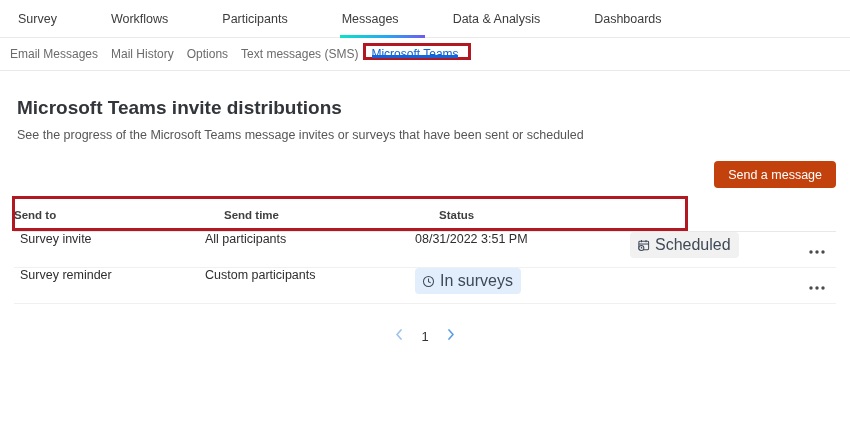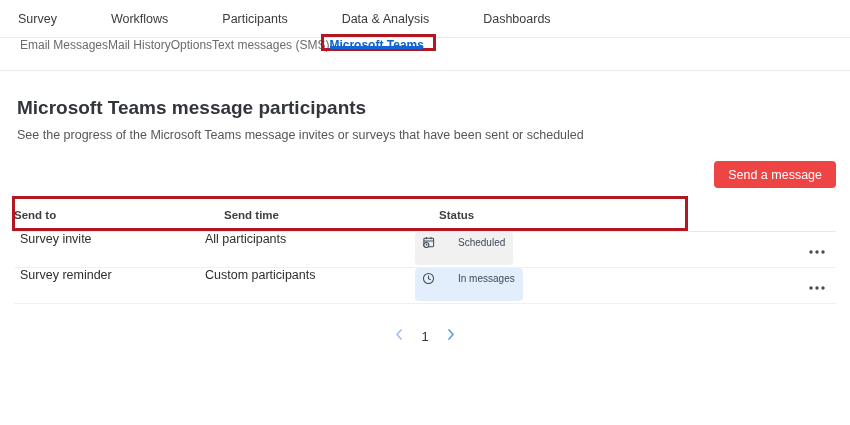--- a/index.html
+++ b/index.html
@@ -16,42 +16,42 @@
   .top-nav-item{
     display:flex;align-items:center;font-size:12.5px;color:#3c3c3c;
     cursor:pointer;position:relative;white-space:nowrap;
   }
   .top-nav-item.active::after{
     content:"";position:absolute;left:-2px;width:85px;height:3px;bottom:-1px;
     background:linear-gradient(90deg,#0be3c6 0%,#27a7f2 55%,#6f5af0 100%);
   }
   
   .sub-nav{
-    display:flex;align-items:flex-start;height:32px;
-    padding-left:20px;border-bottom:1px solid #eaeaea;background:#fff;
+    display:flex;align-items:center;gap:13px;height:32px;
+    padding-left:10px;border-bottom:1px solid #eaeaea;background:#fff;
   }
   .sub-nav-item{
     display:flex;align-items:center;font-size:12px;color:#6b6b6b;
     cursor:pointer;position:relative;white-space:nowrap;
   }
-  .sub-nav-item.active{color:#0b63ce;font-weight:bold;}
+  .sub-nav-item.active{color:#0b63ce;font-weight:normal;}
   .sub-nav-item.active::after{
     content:"";position:absolute;left:1px;right:1px;bottom:3px;height:3px;background:#1565d8;
   }
   .tab-annotation{
     position:absolute;top:-4px;bottom:1px;left:-8px;right:-12px;
     border:3px solid #b11822;pointer-events:none;
   }
   
   .main{padding:0 14px;}
   .page-title{margin:26px 0 0 3px;font-size:19px;font-weight:600;color:#32363b;}
   .page-subtitle{margin:9px 0 0 3px;font-size:12.5px;color:#565656;}
   .toolbar{display:flex;justify-content:flex-end;margin-top:19px;}
   .send-btn{
-    height:27px;padding:0 14px;background:#ef4444;color:#ffffff;border:none;
+    height:27px;padding:0 14px;background:#c2410c;color:#ffffff;border:none;
     border-radius:4px;font-size:12.5px;font-family:inherit;cursor:pointer;
     display:flex;align-items:center;
   }
   
   .table-wrap{position:relative;margin-top:10px;}
   .header-annotation{
     position:absolute;top:-2px;left:-2px;width:676px;height:35px;
     border:3px solid #b11822;box-sizing:border-box;pointer-events:none;z-index:2;
   }
   .t-header{
@@ -63,22 +63,22 @@
     display:flex;height:35px;
     font-size:12.5px;color:#2e2e2e;border-bottom:1px solid #f0f0f0;
   }
   .cell{box-sizing:border-box;flex:none;}
   .c-type{width:191px;padding-left:6px;}
   .c-sendto{width:210px;}
   .c-sendtime{width:215px;}
   .c-status{width:130px;}
   .c-actions{flex:1;display:flex;justify-content:flex-end;padding-right:9px;}
   .badge{
-    display:inline-flex;align-items:center;gap:23px;
-    padding:4px 8px 16px 7px;border-radius:4px;font-size:10px;color:#3e4a57;
+    display:inline-flex;align-items:center;gap:5px;
+    padding:4px 8px 4px 7px;border-radius:4px;font-size:16px;color:#3e4a57;
   }
   .badge.scheduled{background:#f1f1f1;}
   .badge.in-progress{background:#e2eefb;}
   .badge svg{display:block;}
   .more-btn{
     background:none;border:none;padding:2px;cursor:pointer;display:flex;align-items:center;
   }
   
   .pagination{
     margin-top:22px;display:flex;justify-content:center;align-items:center;gap:13px;
@@ -88,56 +88,58 @@
   }
   .page-number{font-size:13px;color:#333333;}
 </style>
 </head>
 <body>
 
 <nav class="top-nav">
   <div class="top-nav-item">Survey</div>
   <div class="top-nav-item">Workflows</div>
   <div class="top-nav-item">Participants</div>
+  <div class="top-nav-item active">Messages</div>
   <div class="top-nav-item">Data &amp; Analysis</div>
   <div class="top-nav-item">Dashboards</div>
 </nav>
 
 <nav class="sub-nav">
   <div class="sub-nav-item">Email Messages</div>
   <div class="sub-nav-item">Mail History</div>
   <div class="sub-nav-item">Options</div>
   <div class="sub-nav-item">Text messages (SMS)</div>
   <div class="sub-nav-item active">
     <span>Microsoft Teams</span>
     <span class="tab-annotation"></span>
   </div>
 </nav>
 
 <main class="main">
-  <h1 class="page-title">Microsoft Teams message participants</h1>
+  <h1 class="page-title">Microsoft Teams invite distributions</h1>
   <p class="page-subtitle">See the progress of the Microsoft Teams message invites or surveys that have been sent or scheduled</p>
 
   <div class="toolbar">
     <button class="send-btn">Send a message</button>
   </div>
 
   <div class="table-wrap">
     <div class="header-annotation"></div>
 
     <div class="t-header">
       <div class="cell c-sendto">Send to</div>
       <div class="cell c-sendtime">Send time</div>
       <div class="cell c-status">Status</div>
       <div class="cell c-actions"></div>
     </div>
 
     <div class="t-row">
       <div class="cell c-type">Survey invite</div>
       <div class="cell c-sendto">All participants</div>
+      <div class="cell c-sendtime">08/31/2022 3:51 PM</div>
       <div class="cell c-status">
         <span class="badge scheduled">
           <span>
             <svg width="13" height="13" viewBox="0 0 14 14" fill="none" stroke="#3e4a57" stroke-width="1.1">
               <rect x="2" y="2.5" width="10.5" height="9" rx="1"></rect>
               <line x1="4.8" y1="1" x2="4.8" y2="3.6"></line>
               <line x1="9.7" y1="1" x2="9.7" y2="3.6"></line>
               <line x1="2" y1="5.4" x2="12.5" y2="5.4"></line>
               <circle cx="4.7" cy="9.6" r="2.7" fill="#f1f1f1"></circle>
               <polyline points="4.7,8.4 4.7,9.8 5.8,9.8"></polyline>
@@ -163,21 +165,21 @@
       <div class="cell c-type">Survey reminder</div>
       <div class="cell c-sendto">Custom participants</div>
       <div class="cell c-status">
         <span class="badge in-progress">
           <span>
             <svg width="13" height="13" viewBox="0 0 14 14" fill="none" stroke="#3e4a57" stroke-width="1.1">
               <circle cx="7" cy="7" r="5.4"></circle>
               <polyline points="7,3.8 7,7.2 9.3,8.4"></polyline>
             </svg>
           </span>
-          <span>In messages</span>
+          <span>In surveys</span>
         </span>
       </div>
       <div class="cell c-actions">
         <button class="more-btn">
           <span>
             <svg width="16" height="4" viewBox="0 0 16 4">
                 <circle cx="2" cy="2" r="1.7" fill="#4a4a4a"></circle>
                 <circle cx="8" cy="2" r="1.7" fill="#4a4a4a"></circle>
                 <circle cx="14" cy="2" r="1.7" fill="#4a4a4a"></circle>
               </svg>

